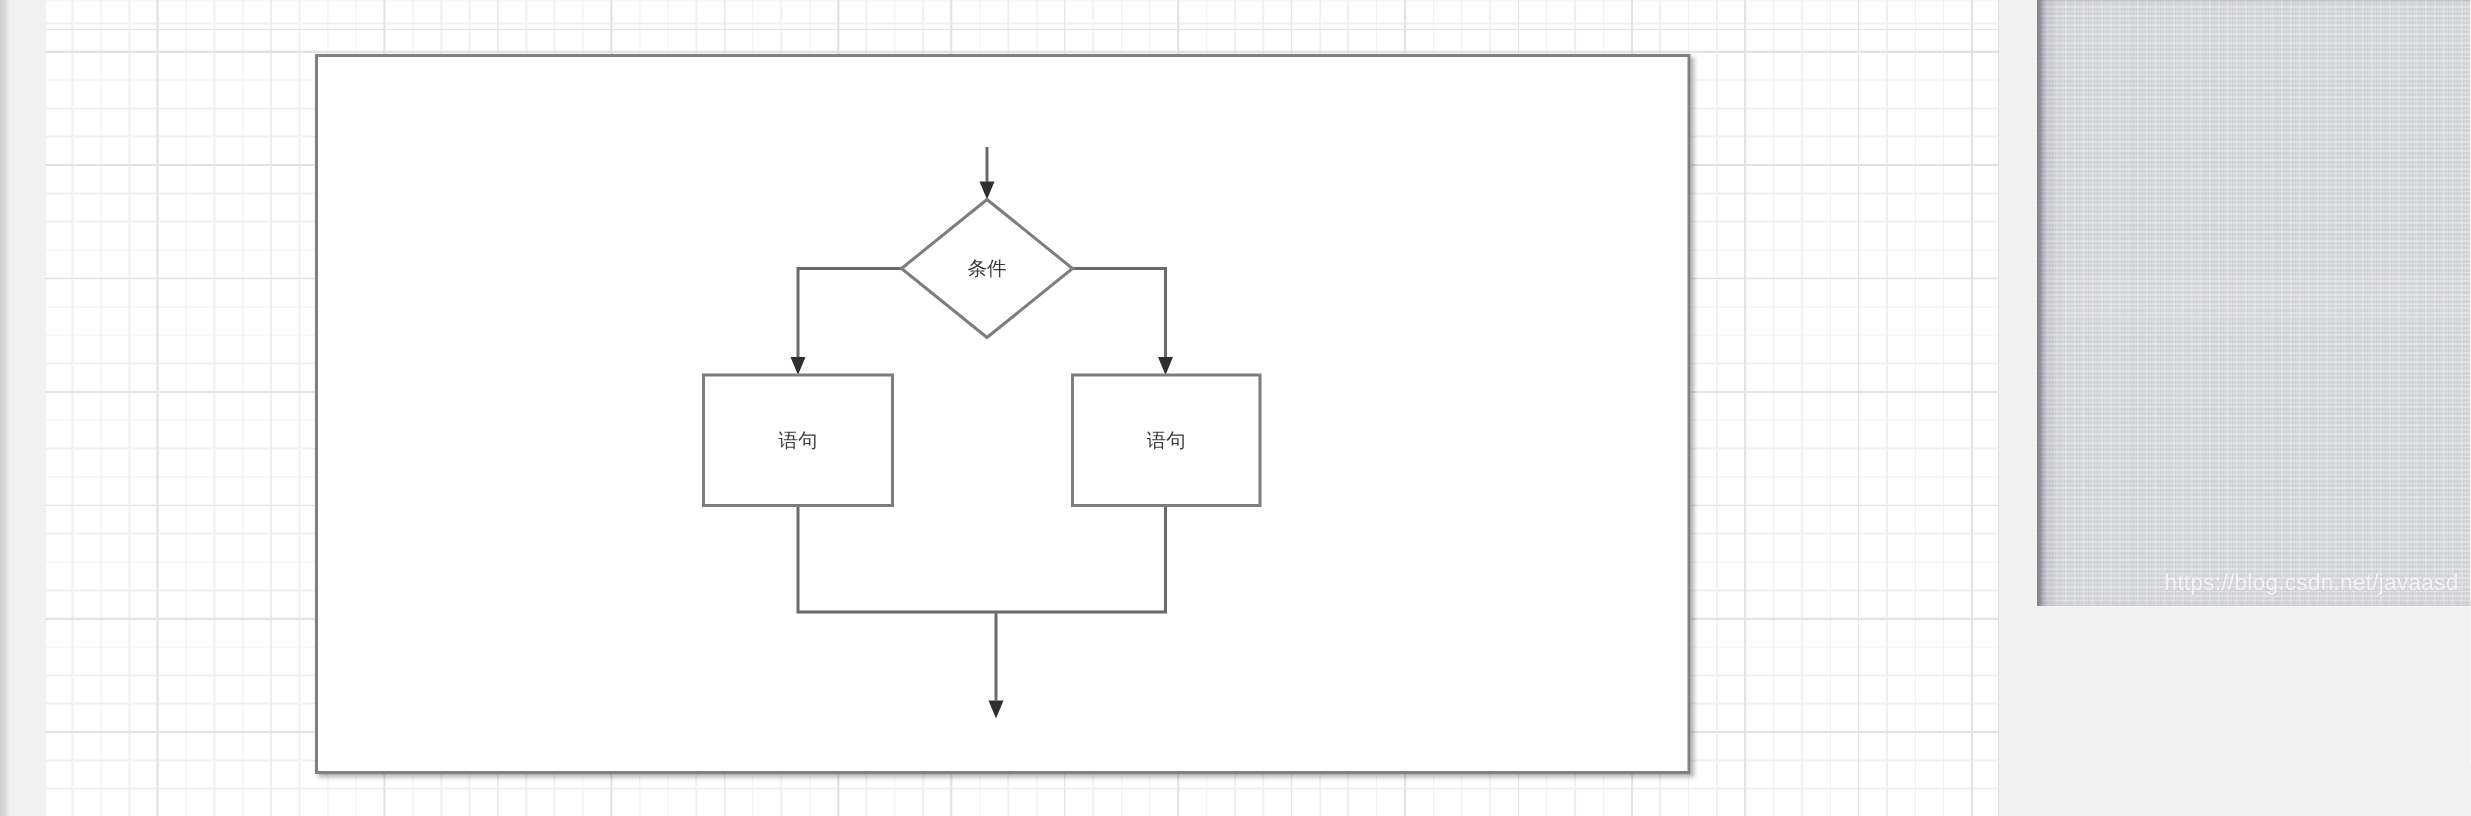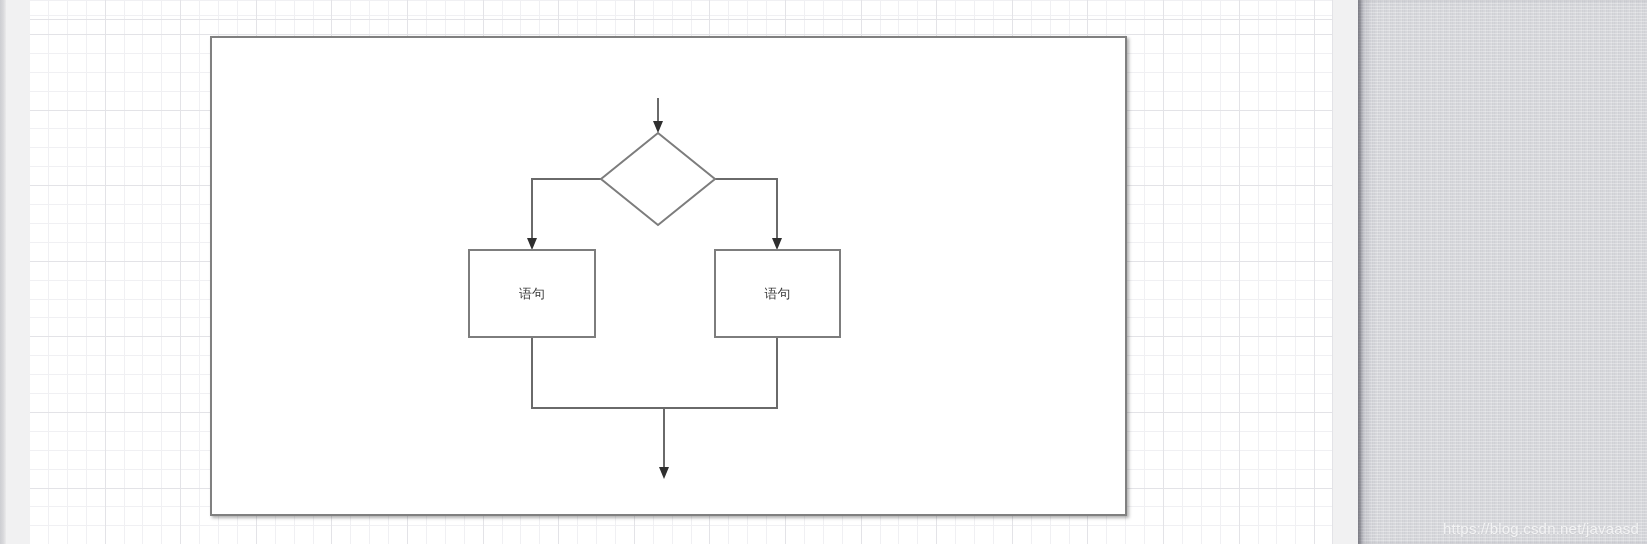--- a/index.html
+++ b/index.html
@@ -94,21 +94,21 @@
     position: absolute;
     left: 1333px; top: 0;
     width: 25px; height: 544px;
     background: var(--gutter-bg, #f1f1f2);
   }
 
   
   .side-panel {
     position: absolute;
     left: 1358px; top: 0;
-    width: 289px; height: 544px;
+    width: 289px; height: 404px;
     background-color: var(--panel-bg, #d5d6da);
     background-image:
       repeating-linear-gradient(0deg,  rgba(255,255,255,0.30) 0 1px, transparent 1px 3px),
       repeating-linear-gradient(90deg, rgba(110,110,125,0.05) 0 1px, transparent 1px 2px),
       repeating-linear-gradient(90deg, rgba(255,255,255,0.14) 0 2px, transparent 2px 6px);
     box-shadow:
       inset 4px 0 3px -1px rgba(70, 70, 80, 0.50),
       inset 14px 0 12px -8px rgba(110, 110, 122, 0.35);
   }
 
@@ -154,20 +154,21 @@
       <g>
         <path class="connector" d="M452,370 L452,429"></path>
         <polygon class="arrowhead" points="452,441 447,429 457,429"></polygon>
       </g>
 
       <polygon class="shape" points="446,95 503,141 446,187 389,141"></polygon>
       <rect class="shape" x="257" y="212" width="126" height="87"></rect>
       <rect class="shape" x="503" y="212" width="125" height="87"></rect>
     </svg>
 
+    <div class="node-label label-condition">条件</div>
     <div class="node-label label-stmt-left">语句</div>
     <div class="node-label label-stmt-right">语句</div>
   </div>
 </div>
 
 <div class="gutter-right"></div>
 
 <div class="side-panel">
   <div class="watermark">https://blog.csdn.net/javaasd</div>
 </div>

